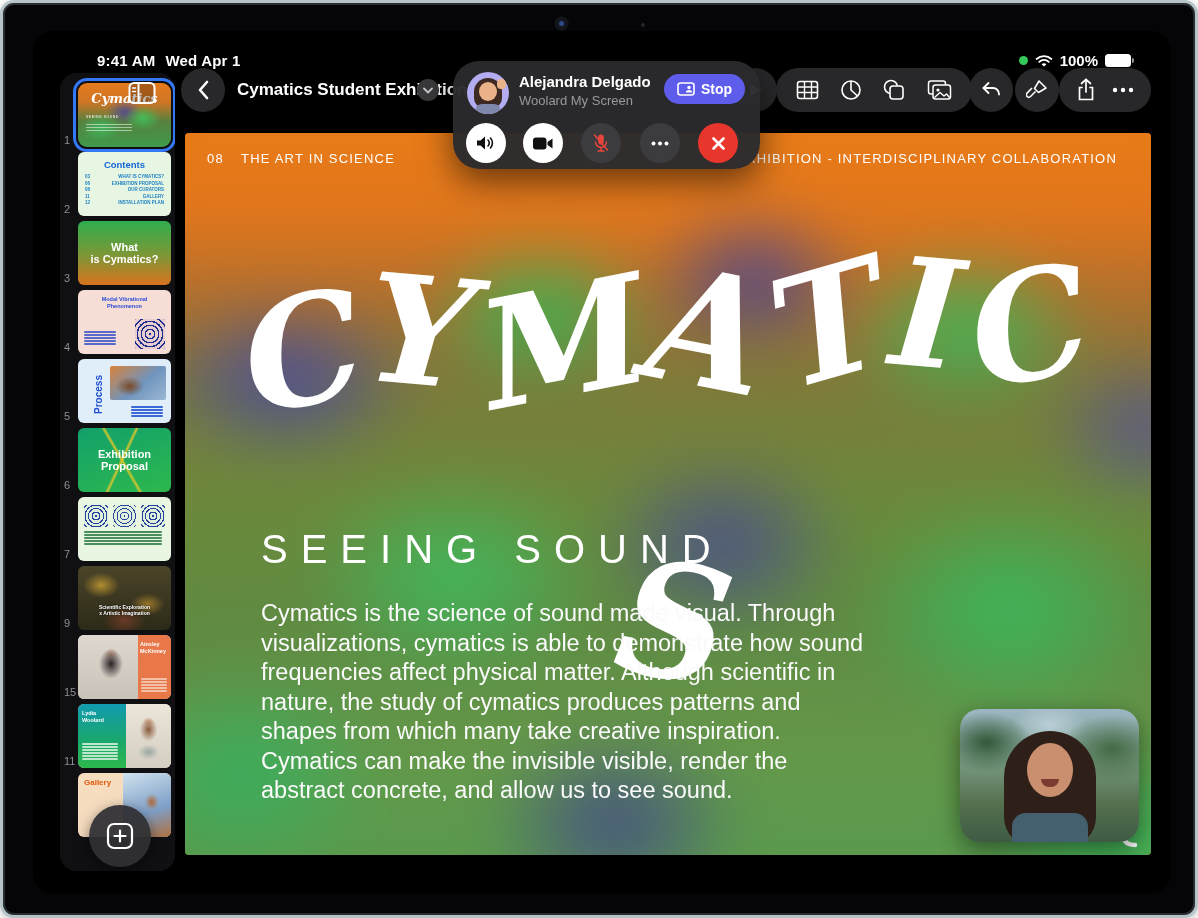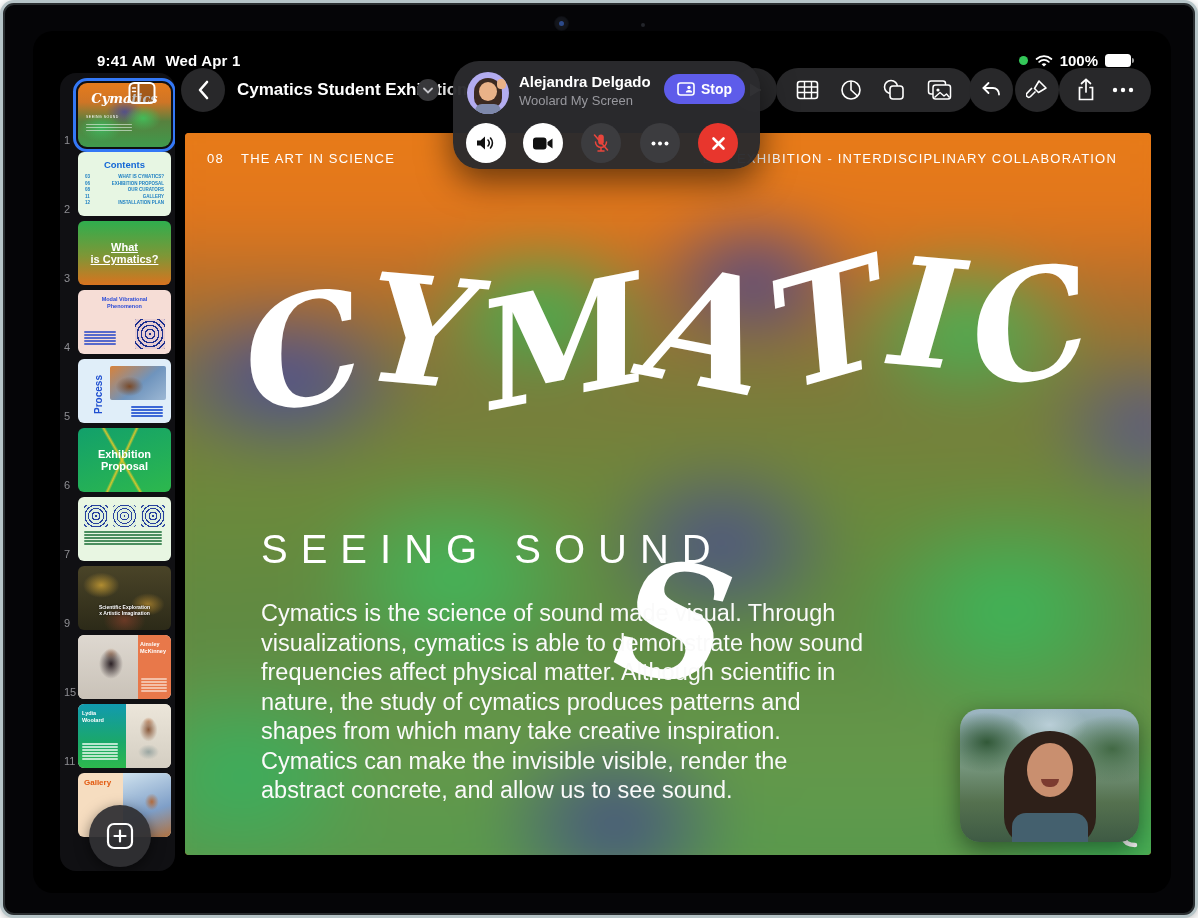--- a/index.html
+++ b/index.html
@@ -61,21 +61,21 @@
       font-family:"DejaVu Serif", serif; font-style:italic; font-weight:700; font-size:13px; }
   .t-cover .cap { position:absolute; left:8px; top:32px; color:#fff; font-size:3.5px; letter-spacing:.5px; }
   .t-cover .mls { position:absolute; left:8px; top:39px; width:50px; color:#e9f2e9; opacity:.7; }
   .t-contents { background:#e7f6e3; }
   .t-contents .ct { color:#1467d6; font-weight:700; font-size:9.5px; text-align:center; margin-top:7px;
       font-family:"Liberation Sans", sans-serif; }
   .t-contents .rows { margin:4px 7px 0 7px; font-size:4.5px; color:#1b7ec2; font-weight:700; }
   .t-contents .row { display:flex; justify-content:space-between; line-height:6.5px; }
   .t-grad { display:flex; align-items:center; justify-content:center; text-align:center;
       color:#fff; font-weight:700; font-size:11px; line-height:12px; }
-  .bg-green-orange { background:linear-gradient(180deg,#2fae4e 0%,#7f9636 55%,#d9731f 100%);text-decoration:underline; }
+  .bg-green-orange { background:linear-gradient(180deg,#2fae4e 0%,#7f9636 55%,#d9731f 100%); }
   .bg-green-star { background:
       linear-gradient(115deg, transparent 46%, rgba(230,200,40,.9) 48%, transparent 50%),
       linear-gradient(60deg, transparent 46%, rgba(230,200,40,.9) 48%, transparent 50%),
       linear-gradient(160deg,#12a06b 0%,#2db84d 100%); }
   .bg-orange-blue { background:linear-gradient(215deg,#3b6fd4 0%,#8f6a50 55%,#e2661f 100%); }
   .t-modal { background:#f6ddd6; }
   .t-modal .mt { color:#2b4bd7; font-weight:700; font-size:5.5px; text-align:center; margin-top:6px; line-height:6.5px; }
   .t-modal .pat { position:absolute; right:6px; bottom:5px; width:30px; height:30px; border-radius:2px;
       background:repeating-radial-gradient(circle at 50% 50%, #1c2f8f 0 1.5px, #e8cdd0 1.5px 4px); }
   .t-modal .mls { position:absolute; left:6px; bottom:8px; width:34px; color:#3b55c9; }

